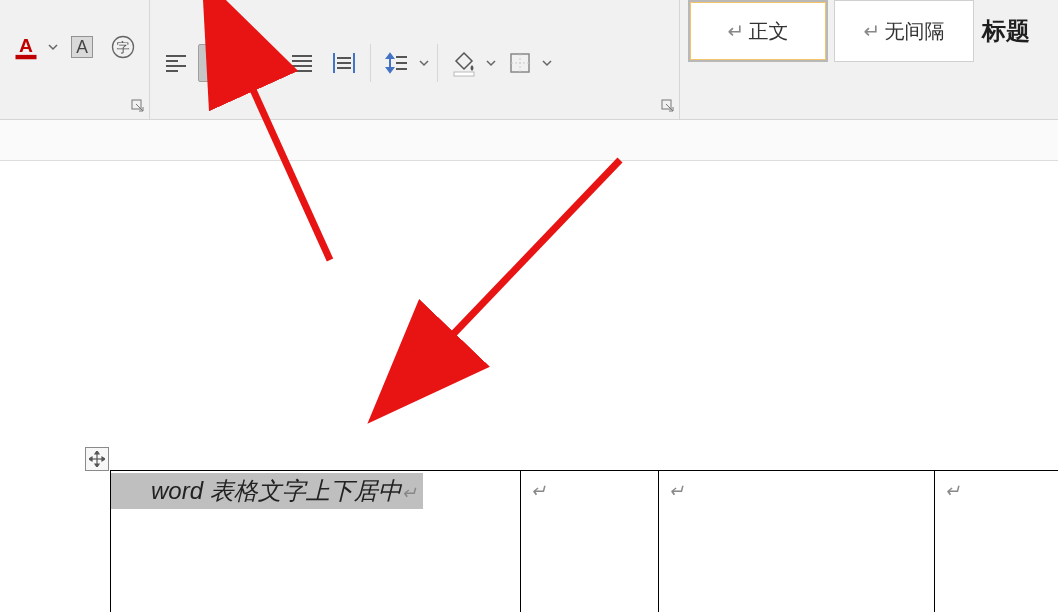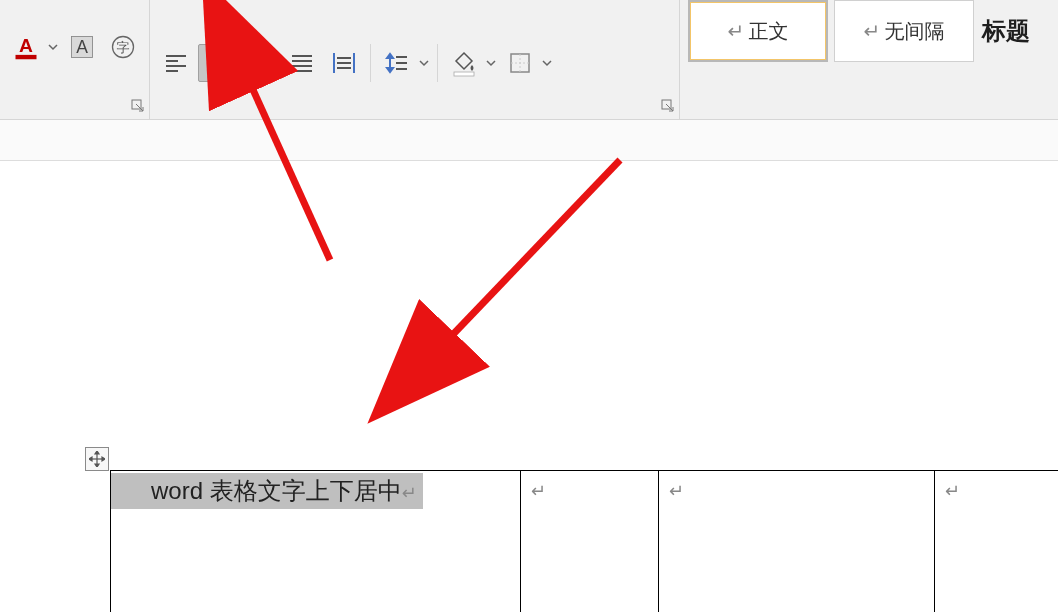--- a/index.html
+++ b/index.html
@@ -106,20 +106,21 @@
 }
 
 
 .doc-area {
   position: absolute;
   top: 120px;
   left: 0;
   right: 0;
   bottom: 0;
   background: #fafafa;
+  font-style: italic;
 }
 .page {
   position: absolute;
   top: 40px;
   left: 0;
   right: 0;
   bottom: 0;
   background: #ffffff;
   border-top: 1px solid #ddd;
 }

